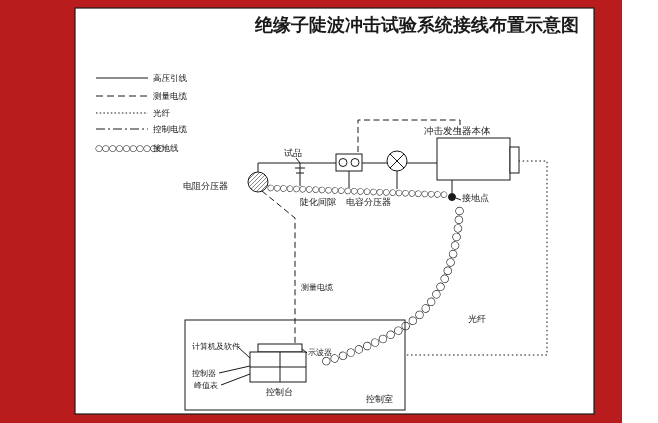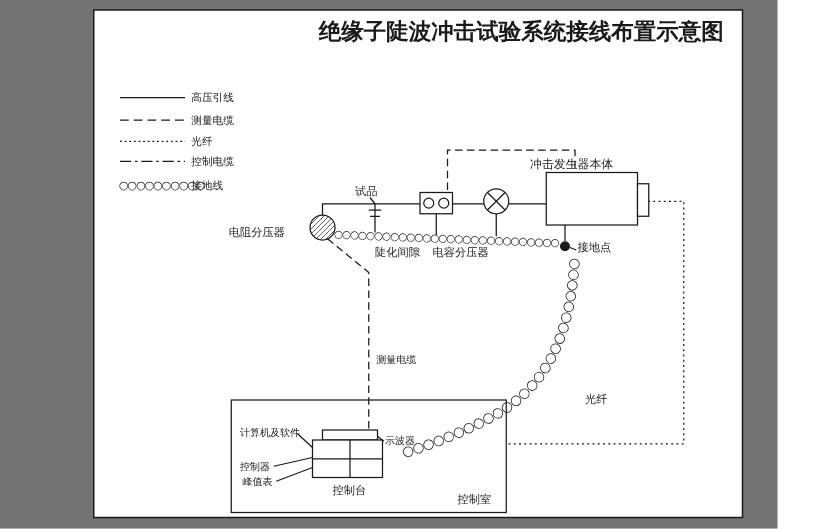--- a/index.html
+++ b/index.html
@@ -1,20 +1,20 @@
 <!DOCTYPE html>
 <html><head>
 <meta charset="utf-8">
 <style>
   html, body { margin: 0; padding: 0; background: #ffffff; }
   .stage {
     position: relative;
     width: 622px;
     height: 423px;
-    background: #737373;
+    background: #b91c1c;
     font-family: "DejaVu Sans", sans-serif;
     overflow: hidden;
   }
   svg { position: absolute; left: 0; top: 0; }
   text { fill: #1a1a1a; font-family: "DejaVu Sans", sans-serif; }
 </style>
 </head>
 <body>
 
 <div class="stage">

